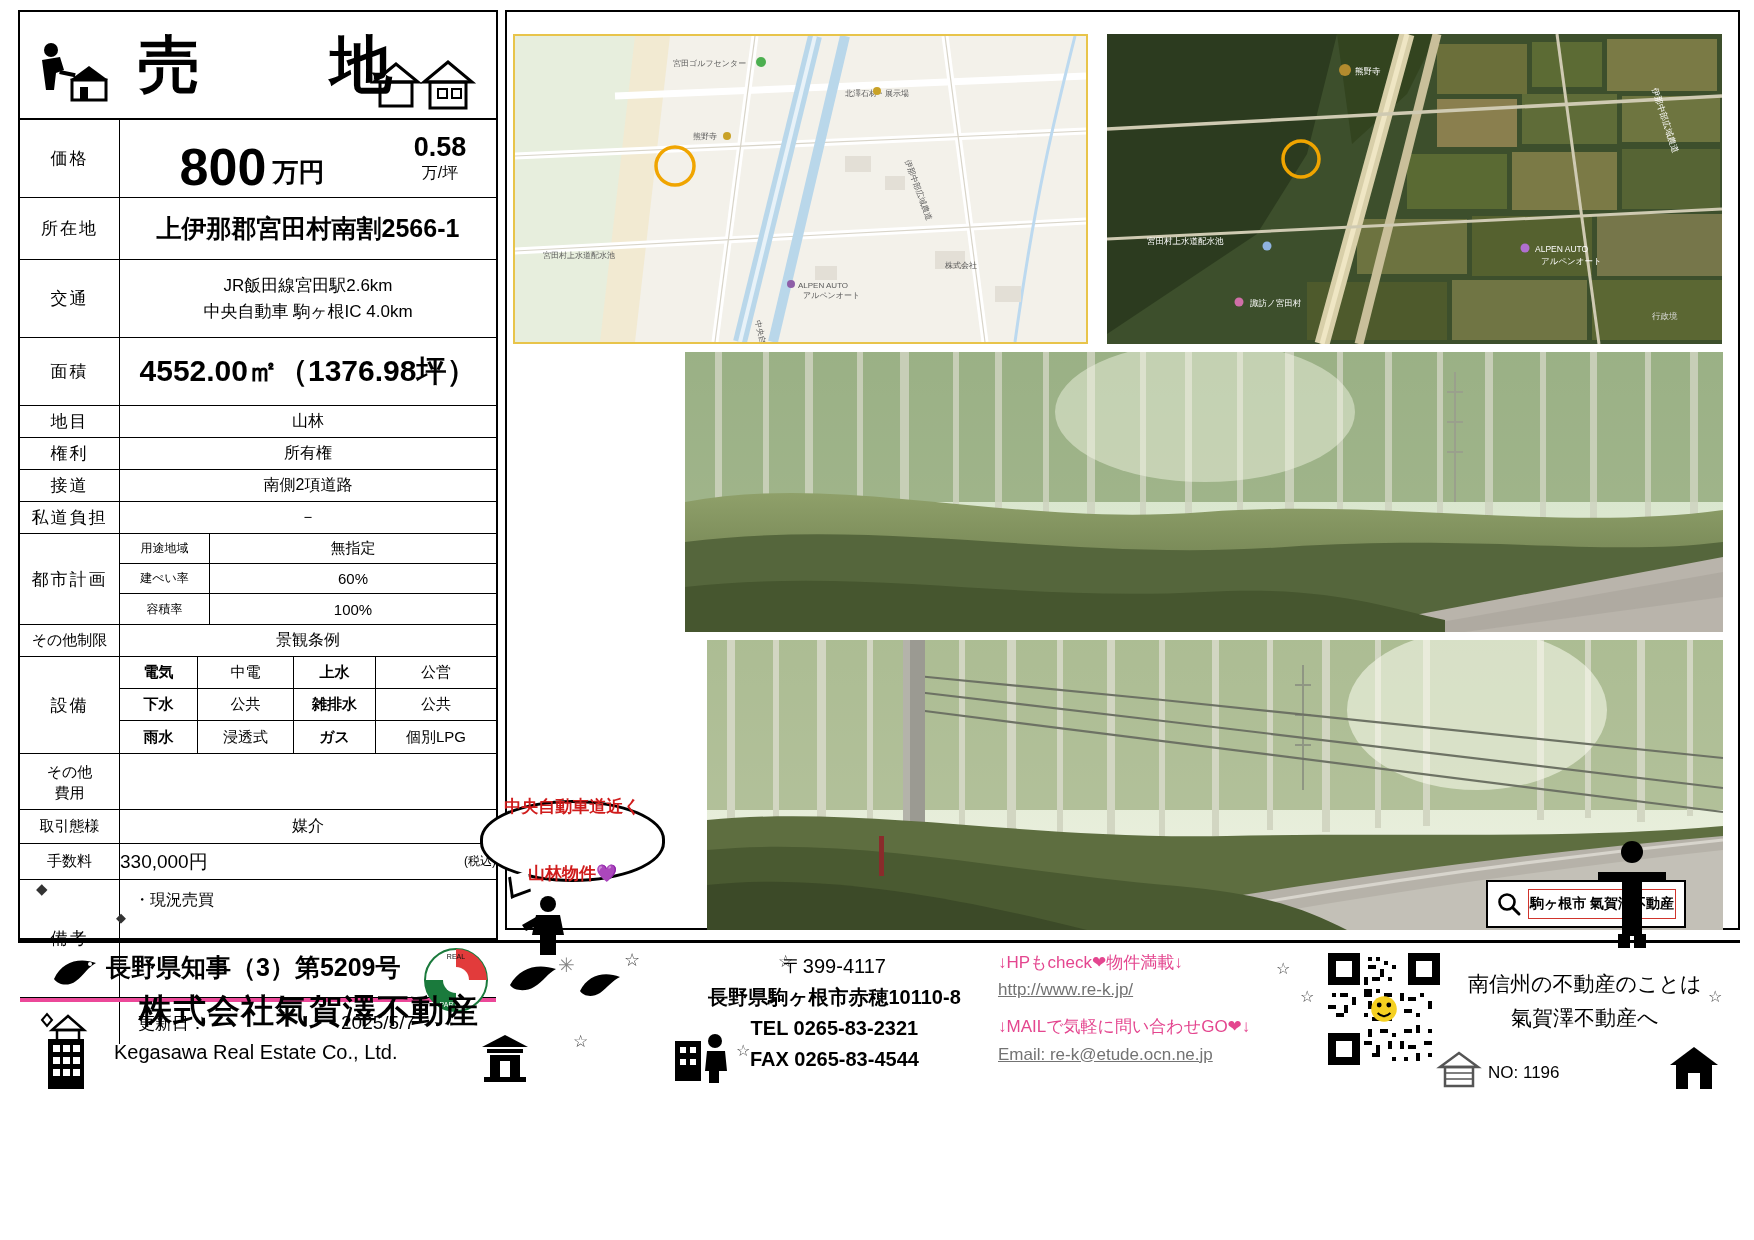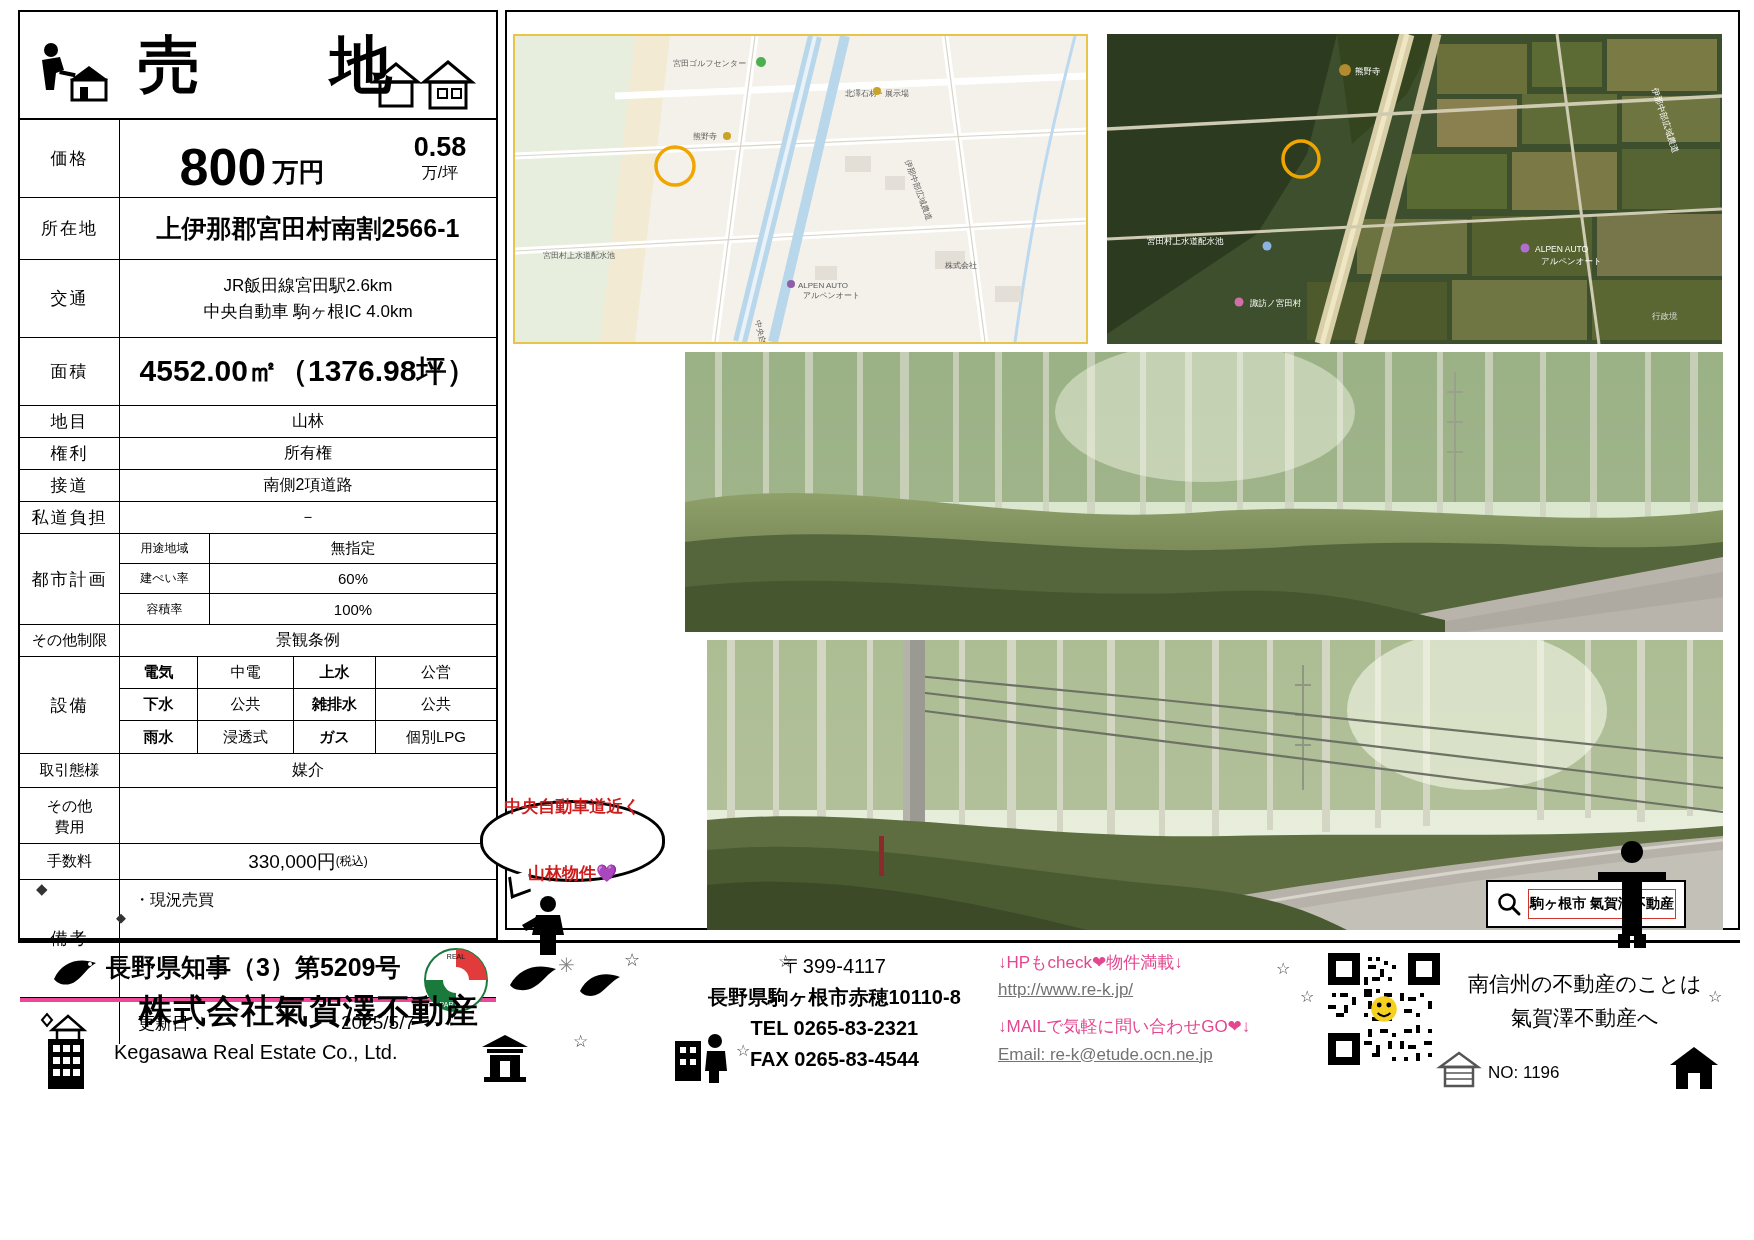--- a/index.html
+++ b/index.html
@@ -71,21 +71,21 @@
   .eq-line { display:flex; height:32px; border-bottom:1px solid #000; }
   .eq-line:last-child { border-bottom:none; }
   .eq-k { width:78px; border-right:1px solid #000; display:flex; align-items:center; justify-content:center; font-size:15px; font-weight:bold; }
   .eq-v { width:96px; border-right:1px solid #000; display:flex; align-items:center; justify-content:center; font-size:15px; }
   .eq-k2 { width:82px; border-right:1px solid #000; display:flex; align-items:center; justify-content:center; font-size:15px; font-weight:bold; }
   .eq-v2 { flex:1; display:flex; align-items:center; justify-content:center; font-size:15px;text-align:right; }
 
   .othercost-row { height:56px; }
   .deal-row { height:34px; }
   .fee-row { height:36px; }
-  .fee-val { font-size:19px; }
+  .fee-val { font-size:19px;justify-content:space-between; }
   .fee-val small { font-size:12px; }
 
   .note-row { height:118px; }
   .note-val { justify-content:flex-start; align-items:flex-start; padding:10px 0 0 14px; font-size:16px; }
 
   .update-row { height:46px; border-top:4px solid #ec4899; display:flex; }
   .update-left { width:100px; border-right:1px solid #000; position:relative; }
   .update-lbl { width:140px; display:flex; align-items:center; font-size:17px; padding-left:18px; }
   .update-val { flex:1; display:flex; align-items:center; justify-content:center; font-size:19px; }
 
@@ -278,31 +278,31 @@
         </div>
         <div class="eq-line">
           <div class="eq-k">雨水</div>
           <div class="eq-v">浸透式</div>
           <div class="eq-k2">ガス</div>
           <div class="eq-v2">個別LPG</div>
         </div>
       </div>
     </div>
 
-    <div class="row deal-row">
-      <div class="lbl" style="font-size:15px;letter-spacing:0;">取引態様</div>
-      <div class="val">媒介</div>
-    </div>
-
     <div class="row othercost-row">
       <div class="lbl" style="flex-direction:column;font-size:15px;letter-spacing:0;line-height:1.4;">
         <span>その他</span>
         <span>費用</span>
       </div>
       <div class="val"></div>
+    </div>
+
+    <div class="row deal-row">
+      <div class="lbl" style="font-size:15px;letter-spacing:0;">取引態様</div>
+      <div class="val">媒介</div>
     </div>
 
     <div class="row fee-row">
       <div class="lbl" style="font-size:15px;letter-spacing:0;">手数料</div>
       <div class="val fee-val">
         <span>330,000円</span>
           <small>(税込)</small>
       </div>
     </div>
 

